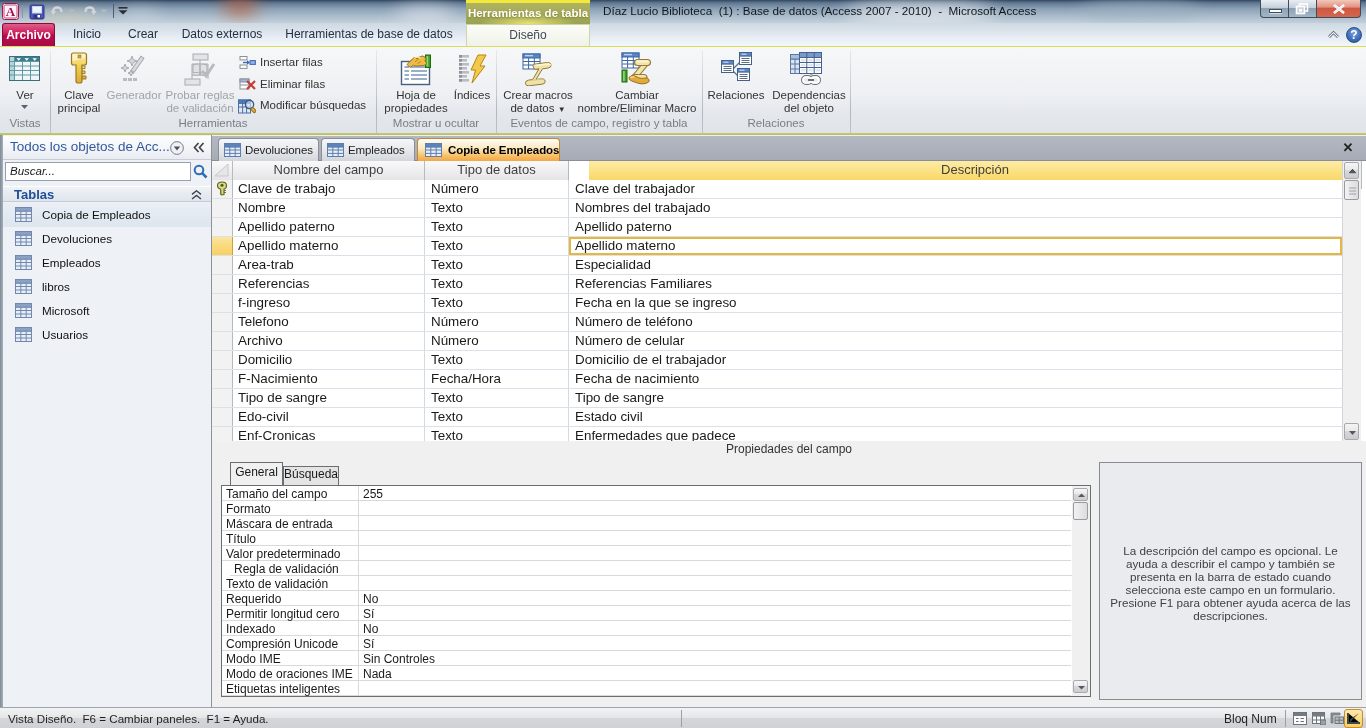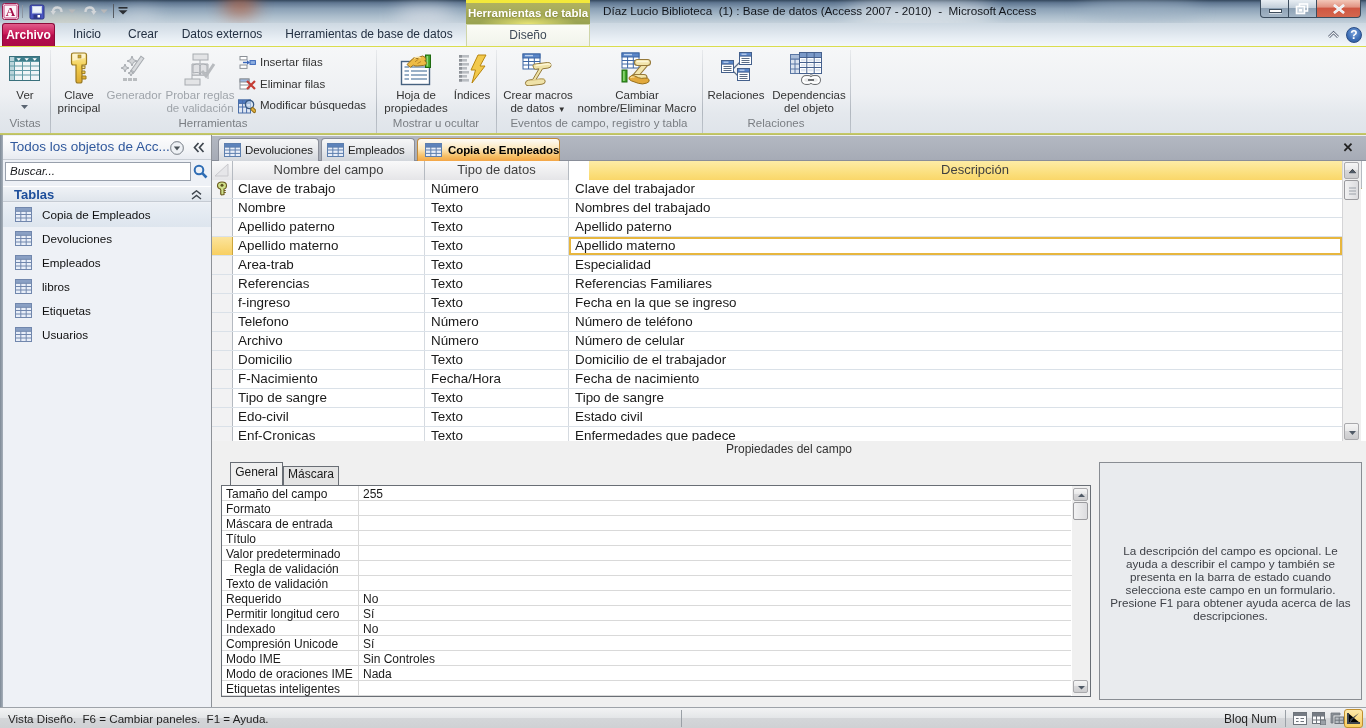--- a/index.html
+++ b/index.html
@@ -468,21 +468,21 @@
           <path d="M0.5 7.5 h16 M0.5 11 h16 M5.8 4.3 v10.2 M11.2 4.3 v10.2" stroke="#7187ad"></path>
         </svg>
         <div class="txt">libros</div>
       </div>
     <div class="navitem" style="top:164px;">
         <svg class="abs" style="left:15px;top:4px;" width="17" height="15" viewBox="0 0 17 15">
           <rect x="0.5" y="0.5" width="16" height="14" fill="#e8eef8" stroke="#7187ad"></rect>
           <rect x="0.5" y="0.5" width="16" height="3.8" fill="#8aa0c4" stroke="#7187ad"></rect>
           <path d="M0.5 7.5 h16 M0.5 11 h16 M5.8 4.3 v10.2 M11.2 4.3 v10.2" stroke="#7187ad"></path>
         </svg>
-        <div class="txt">Etiquetas</div>
+        <div class="txt">Microsoft</div>
       </div>
     <div class="navitem" style="top:188px;">
         <svg class="abs" style="left:15px;top:4px;" width="17" height="15" viewBox="0 0 17 15">
           <rect x="0.5" y="0.5" width="16" height="14" fill="#e8eef8" stroke="#7187ad"></rect>
           <rect x="0.5" y="0.5" width="16" height="3.8" fill="#8aa0c4" stroke="#7187ad"></rect>
           <path d="M0.5 7.5 h16 M0.5 11 h16 M5.8 4.3 v10.2 M11.2 4.3 v10.2" stroke="#7187ad"></path>
         </svg>
         <div class="txt">Usuarios</div>
       </div>
   </div>
@@ -630,21 +630,21 @@
           <svg width="15" height="17" viewBox="0 0 15 17">
             <path d="M4 7 L7.5 11 L11 7 Z" fill="#505a66"></path>
           </svg>
         </div>
     </div>
   </div>
   <div id="propbar">
       <div class="t">Propiedades del campo</div>
     </div>
   <div id="gentab">General</div>
-  <div id="bustab">Máscara</div>
+  <div id="bustab">Búsqueda</div>
   <div id="propgrid">
     <div class="prow" style="top:0px;">
         <div class="l">Tamaño del campo</div>
         <div class="v">255</div>
       </div>
     <div class="prow" style="top:15px;">
         <div class="l">Formato</div>
         <div class="v"></div>
       </div>
     <div class="prow" style="top:30px;">

